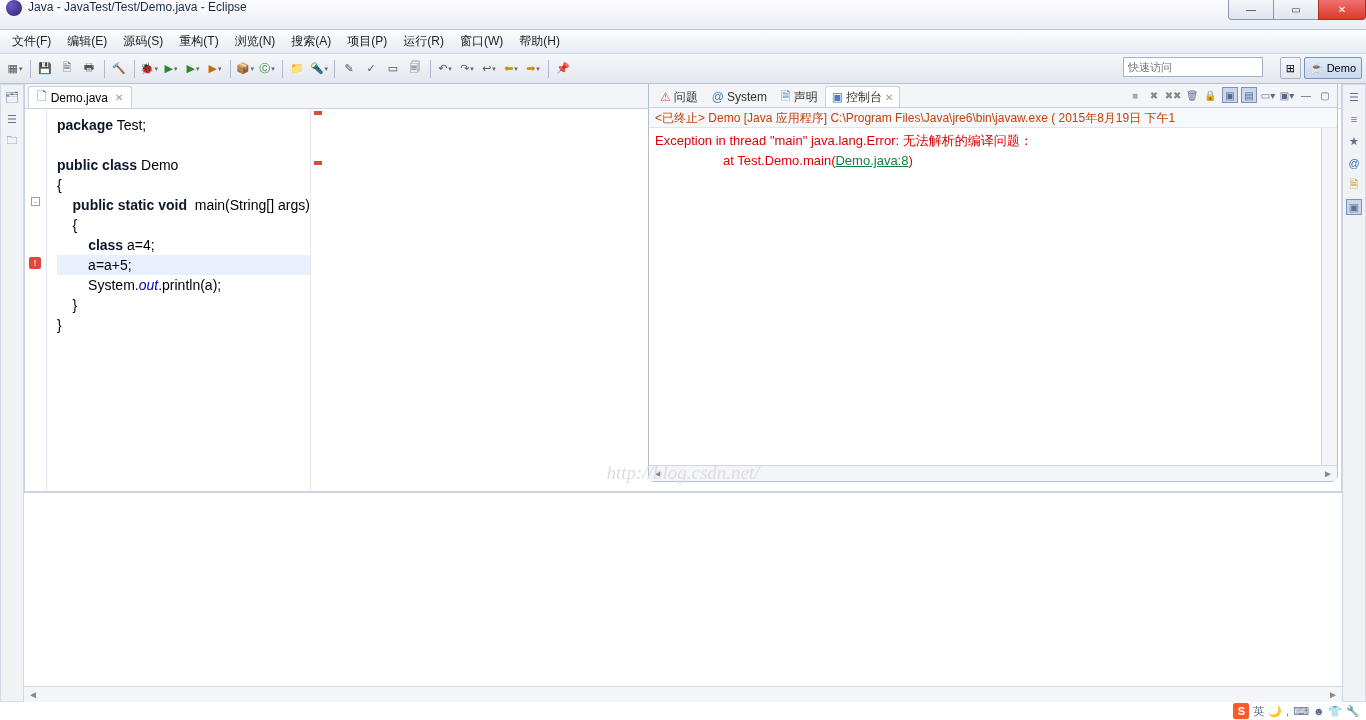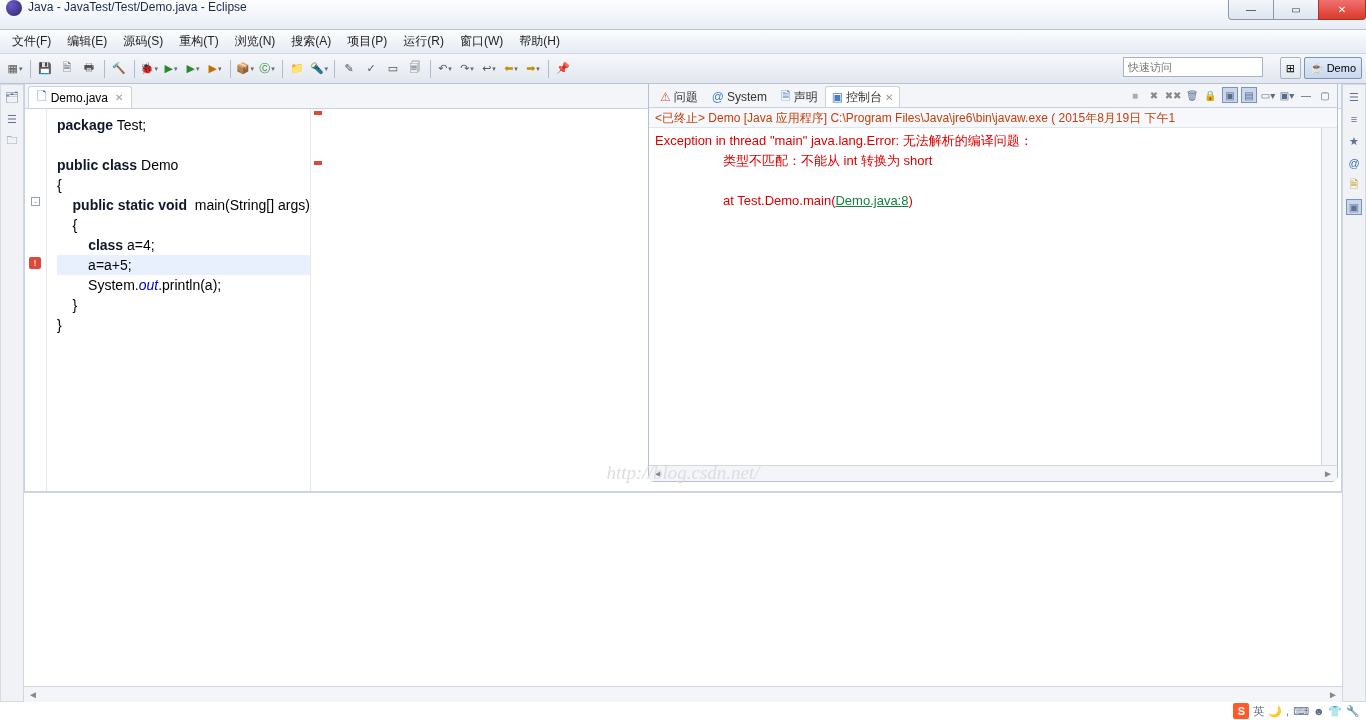--- a/index.html
+++ b/index.html
@@ -204,21 +204,20 @@
             <span style="background:#c9d7ee;border:1px solid #7a93bd">▤</span>
             <span>▭▾</span>
             <span>▣▾</span>
             <span>—</span>
             <span>▢</span>
           </div>
         </div>
         <div class="rp-status">&lt;已终止&gt; Demo [Java 应用程序] C:\Program Files\Java\jre6\bin\javaw.exe ( 2015年8月19日 下午1</div>
         <div class="console-body">
 <span>Exception in thread "main" java.lang.Error: 无法解析的编译问题：</span>
-<span class="indent">类型不匹配：不能从 int 转换为 short</span>
 <br>
 <span class="indent"><span>at Test.Demo.main(</span><a>Demo.java:8</a><span>)</span></span>
           <div style="position:absolute;right:0;top:0;bottom:0;width:16px;background:#f3f5f9;border-left:1px solid #d0d7e3"></div>
         </div>
         <div class="console-scroll">
             <span>◄</span>
             <span>►</span>
           </div>
       </div>
     </div>

